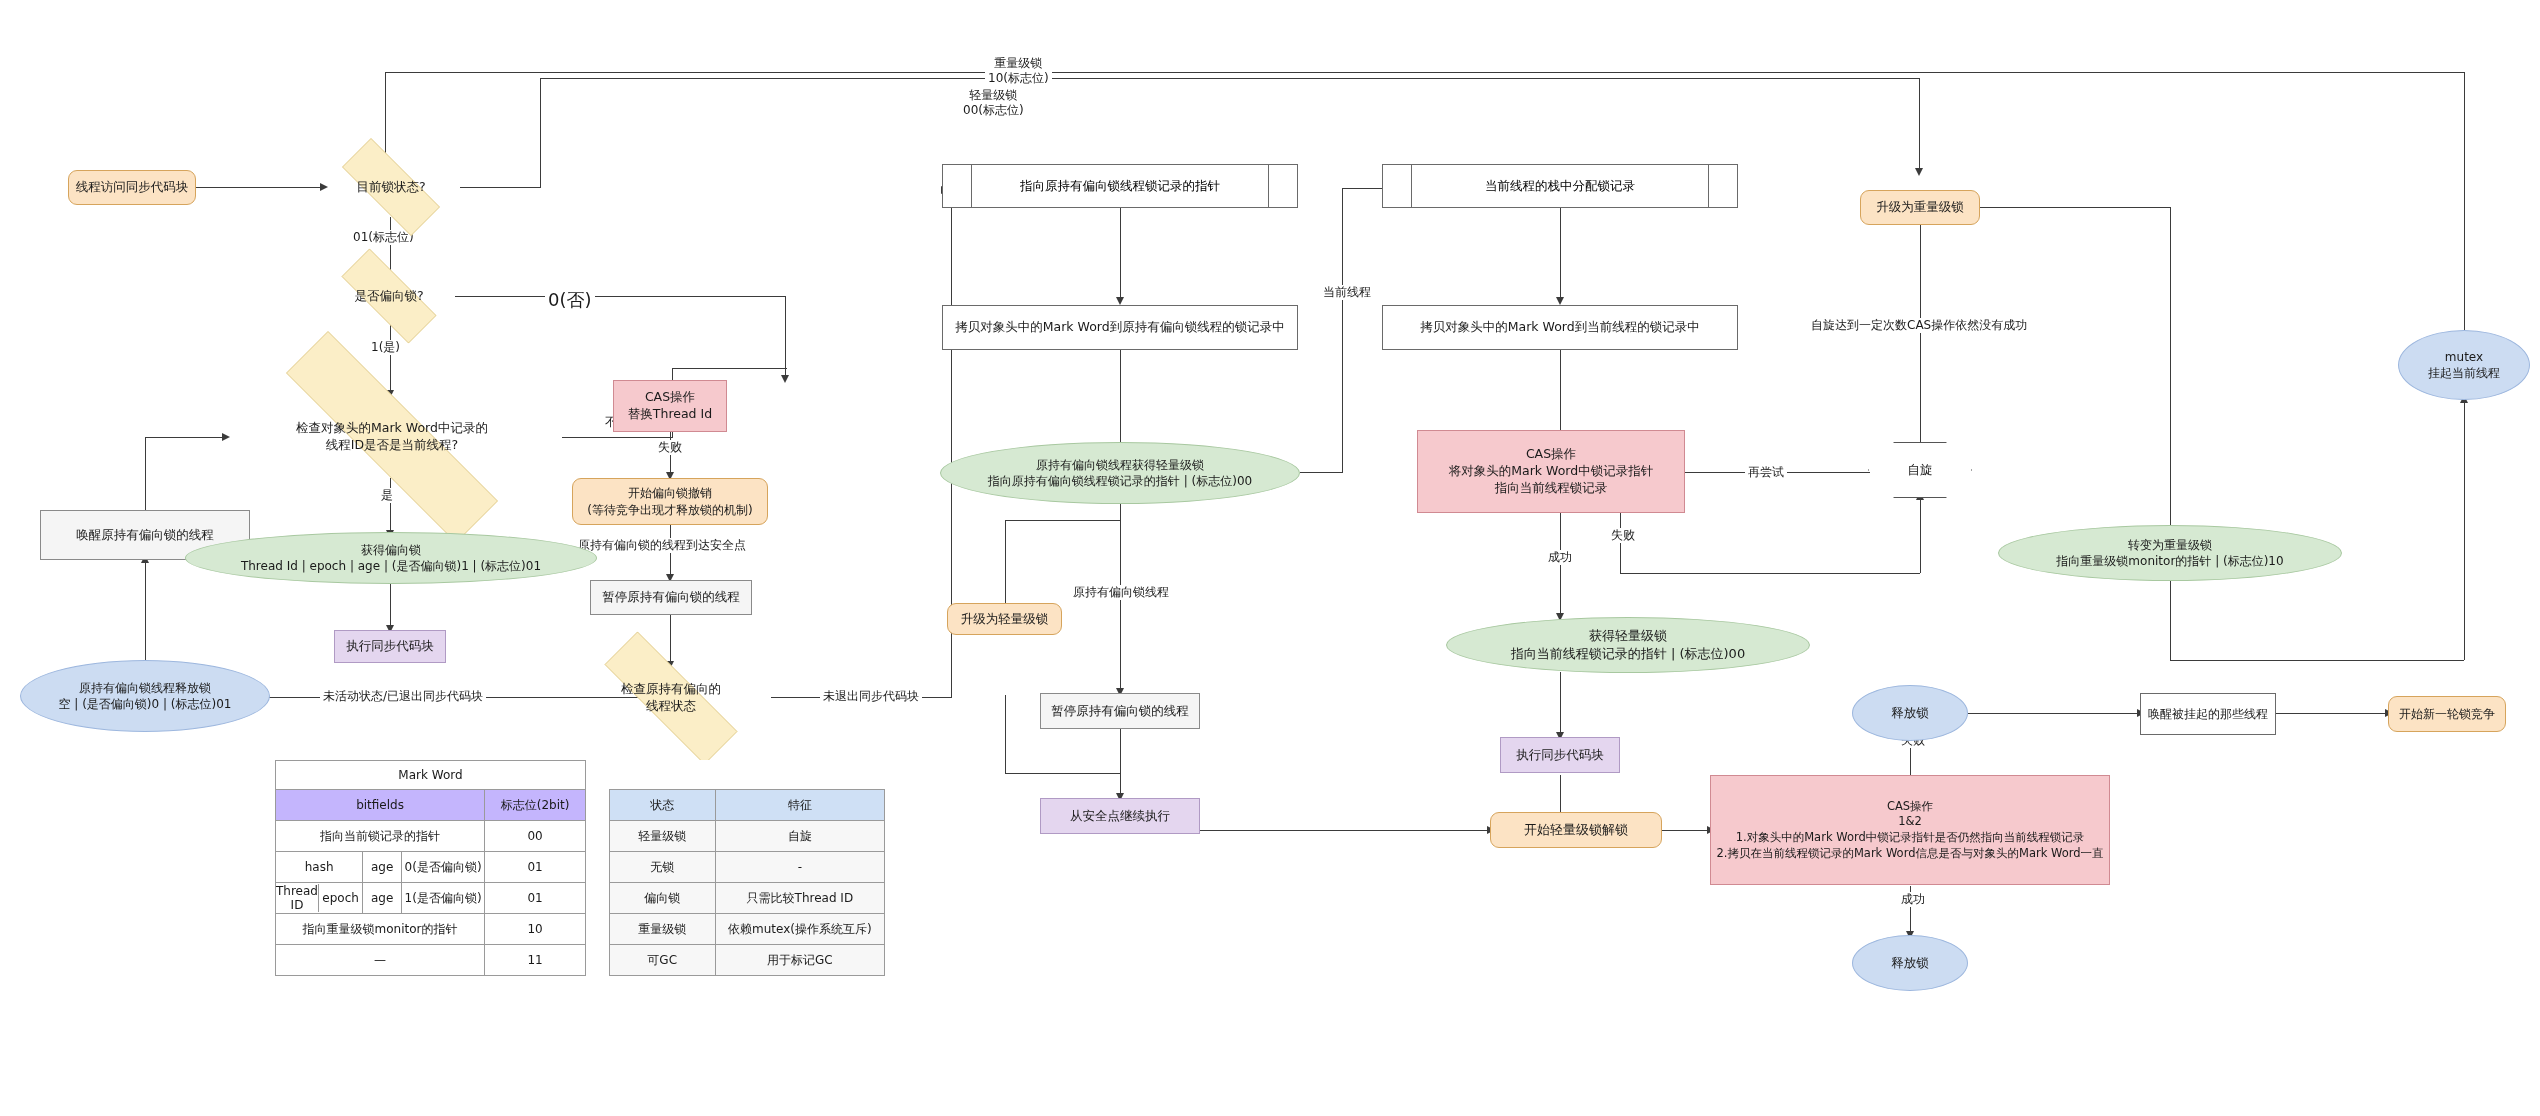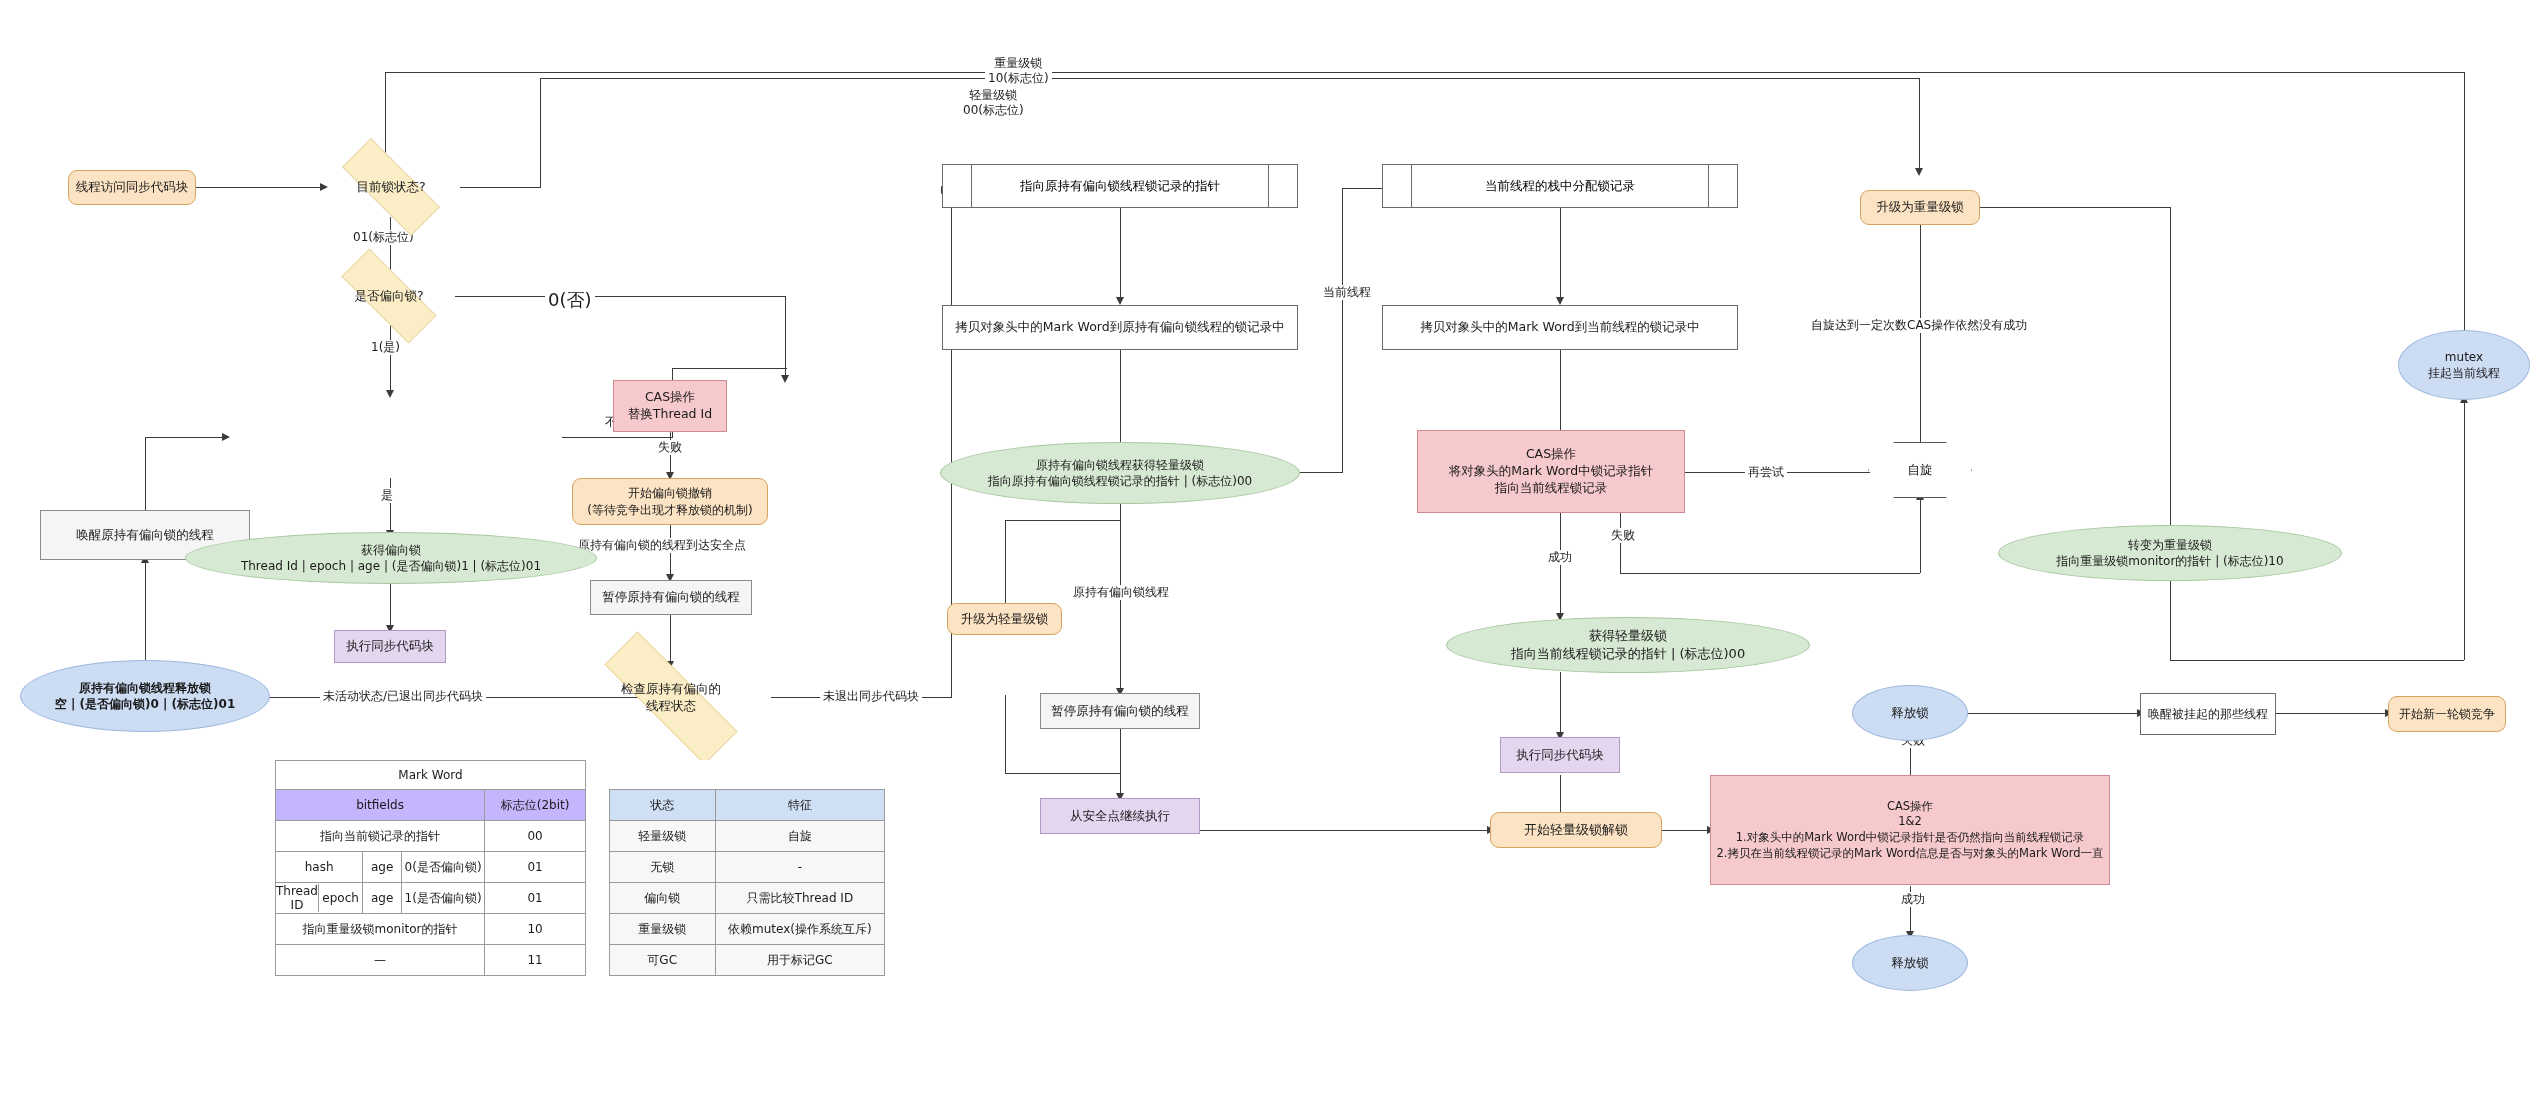--- a/index.html
+++ b/index.html
@@ -214,29 +214,34 @@
   <div class="node diamond" style="left:322px;top:158px;width:138px;height:58px;font-size:12.5px;">
     <span class="dshape"></span>
     <span class="dtxt">目前锁状态?</span>
   </div>
 
   <div class="node diamond" style="left:322px;top:268px;width:134px;height:56px;font-size:12.5px;">
     <span class="dshape"></span>
     <span class="dtxt">是否偏向锁?</span>
   </div>
 
+  <div class="node diamond" style="left:222px;top:395px;width:340px;height:84px;font-size:12.5px;">
+    <span class="dshape"></span>
+    <span class="dtxt">检查对象头的Mark Word中记录的
+线程ID是否是当前线程?</span>
+  </div>
 
   <div class="node rect" style="left:40px;top:510px;width:210px;height:50px;font-size:12.5px;">唤醒原持有偏向锁的线程</div>
 
   <div class="node ellipse-g" style="left:185px;top:532px;width:412px;height:52px;font-size:12px;">获得偏向锁
 Thread Id | epoch | age | (是否偏向锁)1 | (标志位)01</div>
 
   <div class="node rect-purple" style="left:334px;top:630px;width:112px;height:33px;font-size:12.5px;">执行同步代码块</div>
 
-  <div class="node ellipse-b" style="left:20px;top:660px;width:250px;height:72px;font-size:12px;font-weight:bold;">原持有偏向锁线程释放锁
+  <div class="node ellipse-b" style="left:20px;top:660px;width:250px;height:72px;font-size:12px;">原持有偏向锁线程释放锁
 空 | (是否偏向锁)0 | (标志位)01</div>
 
   <div class="node rect-red" style="left:613px;top:380px;width:114px;height:52px;font-size:12.5px;">CAS操作
 替换Thread Id</div>
 
   <div class="node rounded-or" style="left:572px;top:478px;width:196px;height:47px;font-size:12px;">开始偏向锁撤销
 (等待竞争出现才释放锁的机制)</div>
 
   <div class="node rect" style="left:590px;top:580px;width:162px;height:35px;font-size:12.5px;">暂停原持有偏向锁的线程</div>
 

